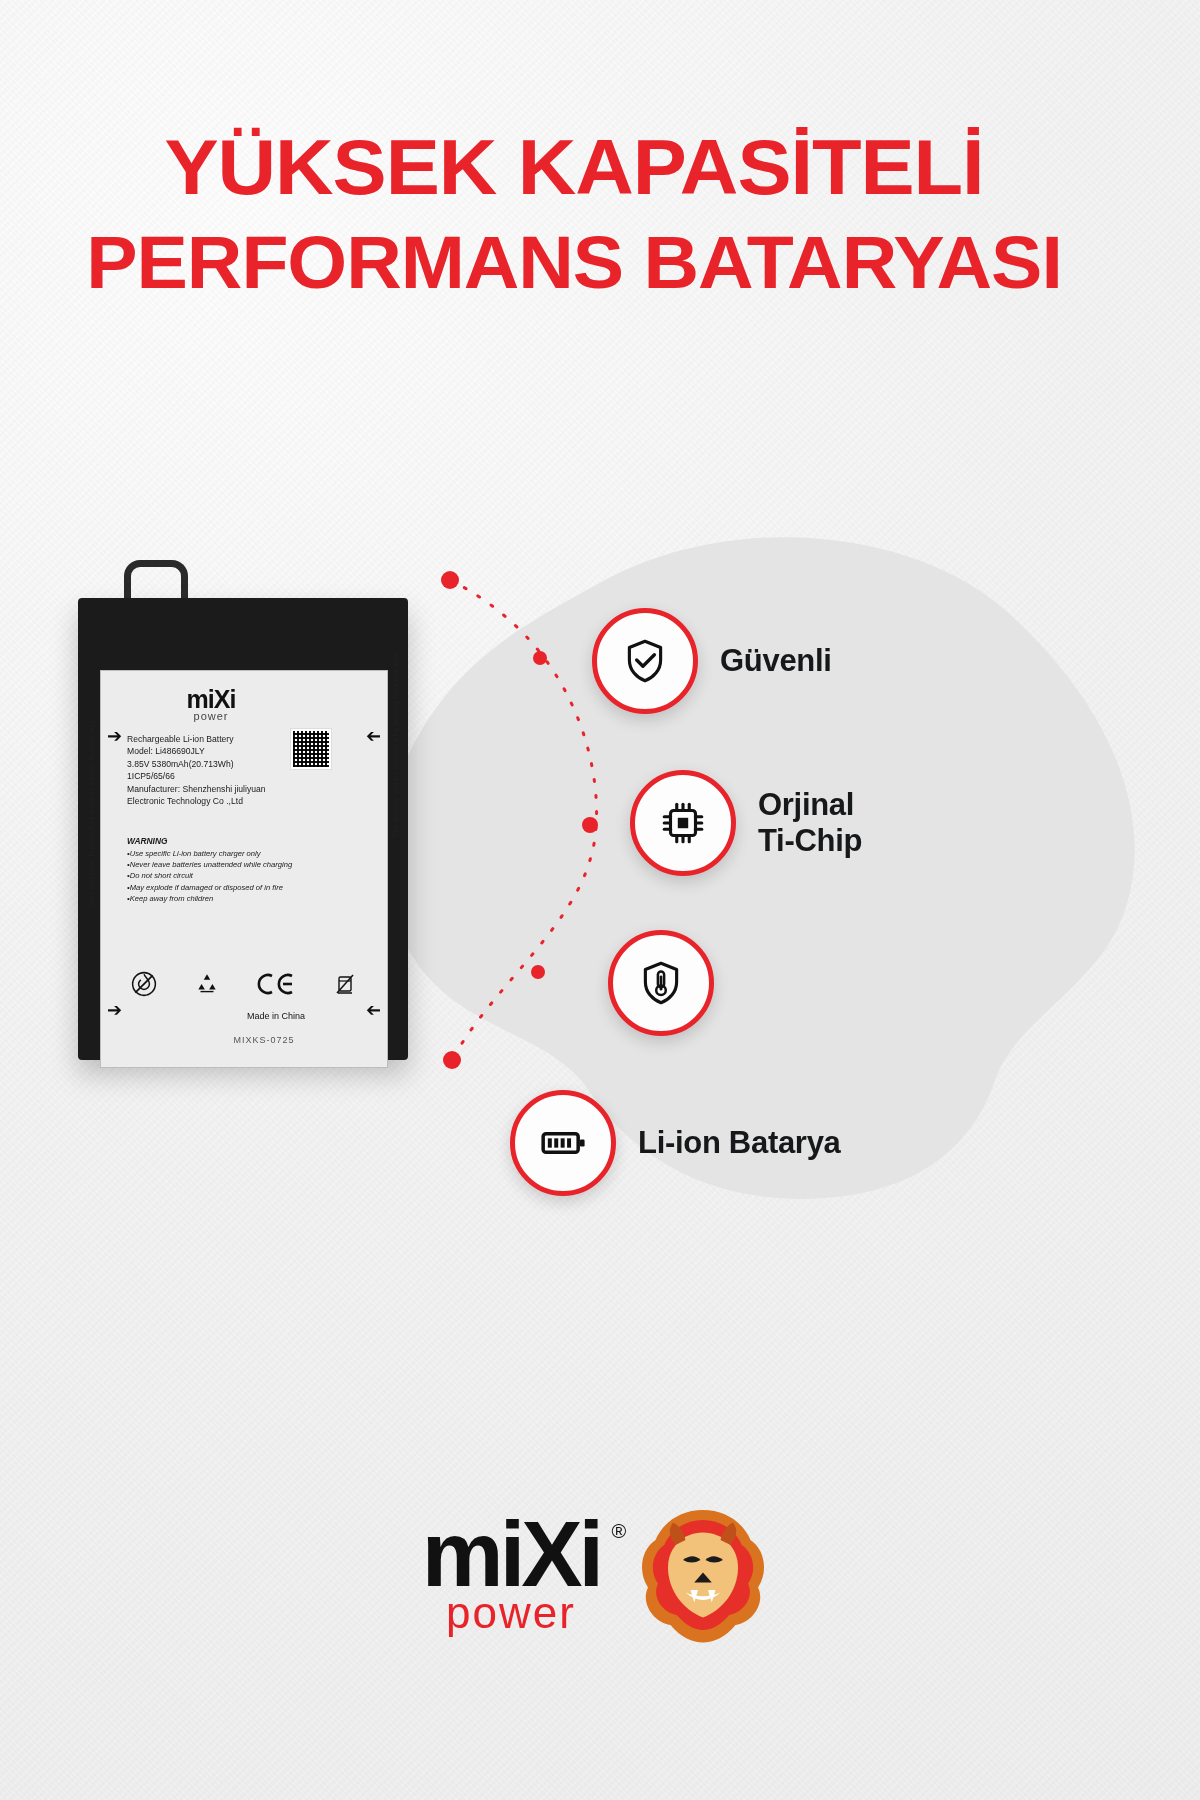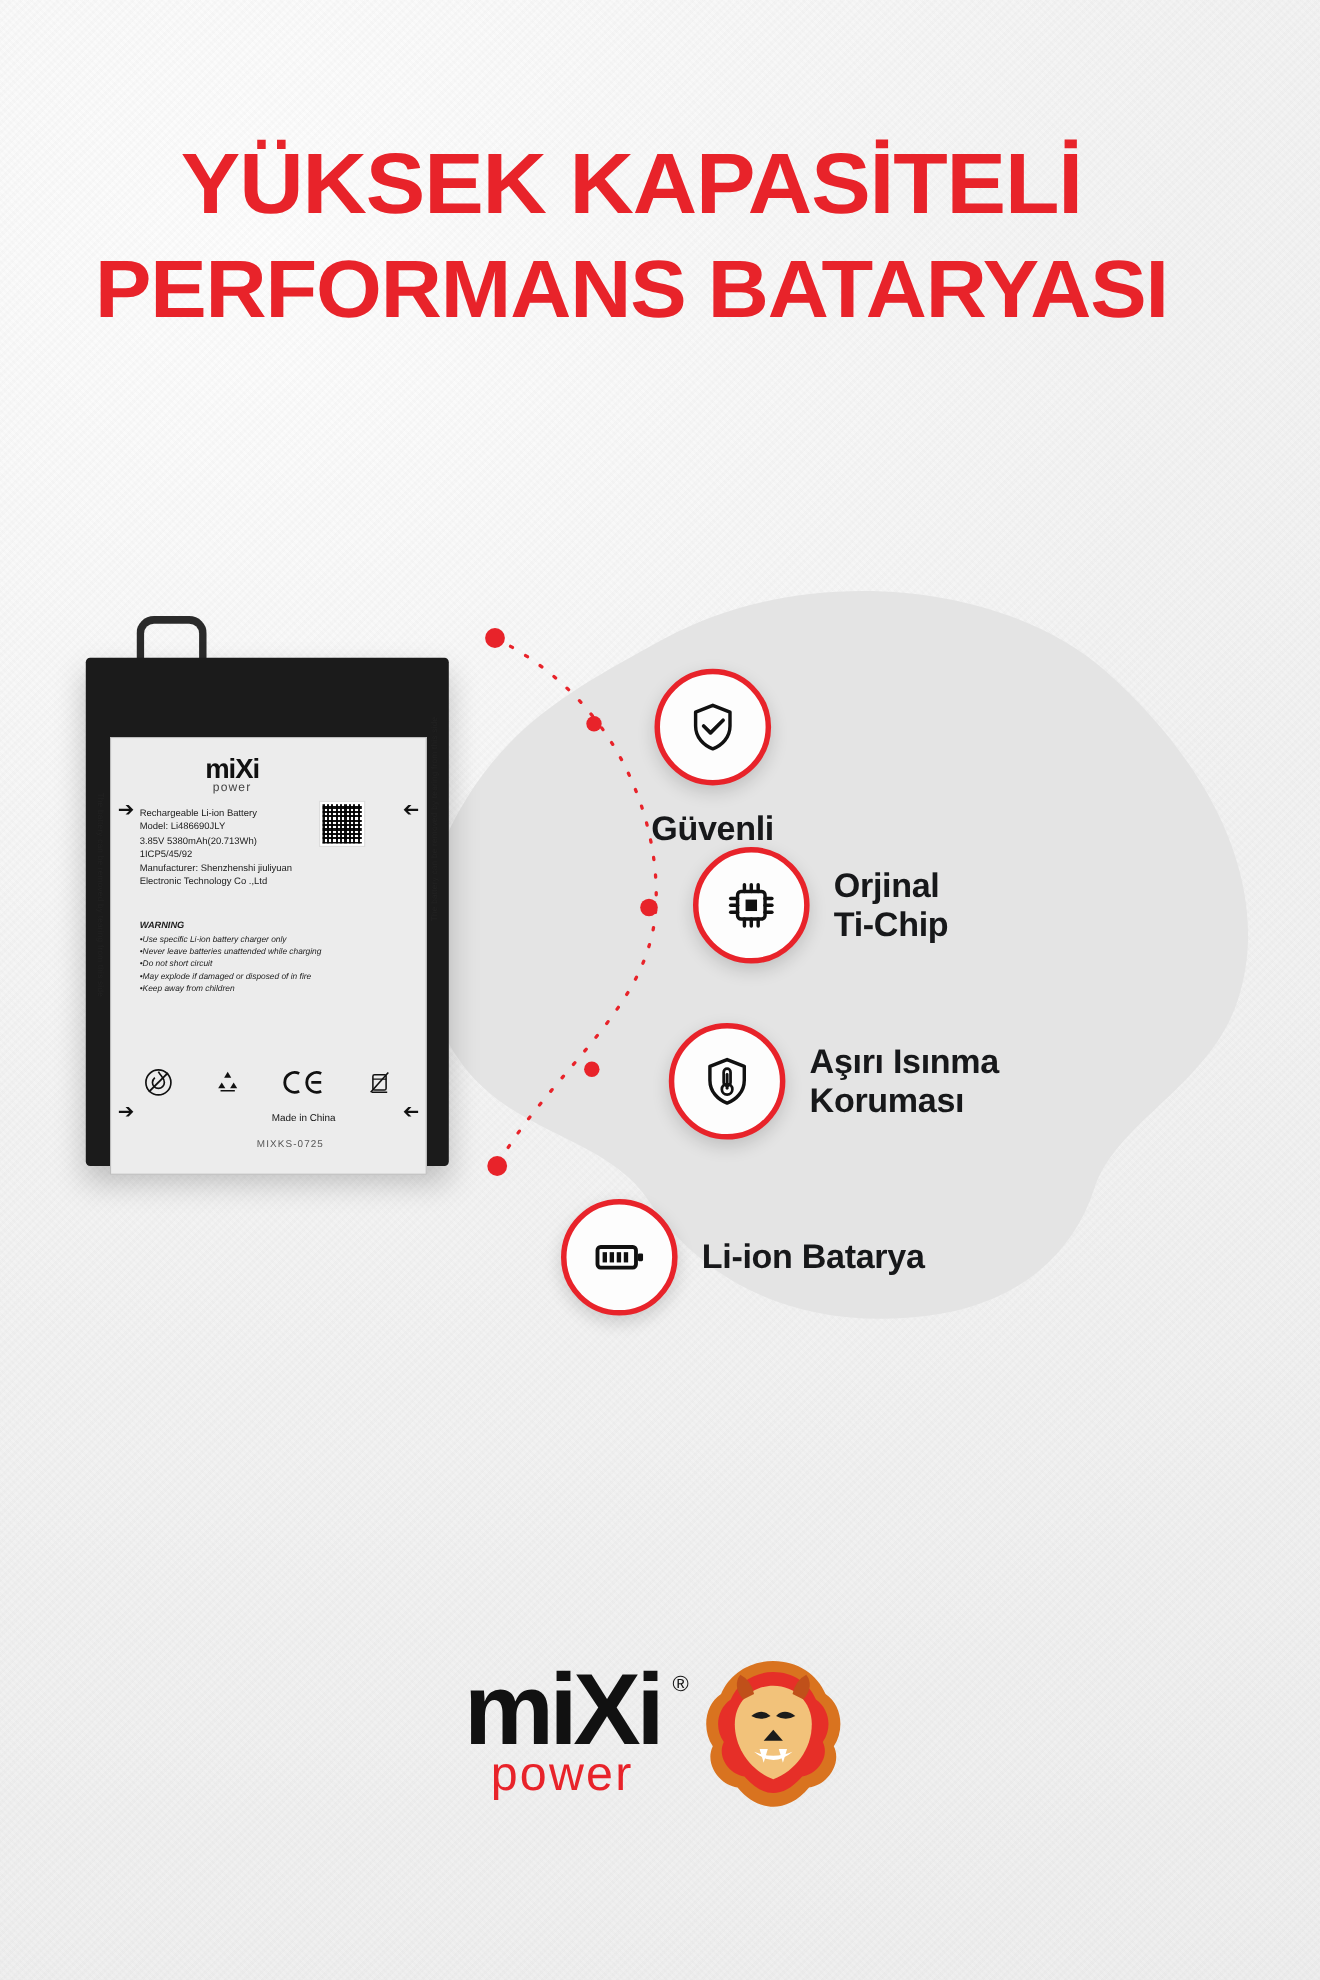--- a/index.html
+++ b/index.html
@@ -256,21 +256,21 @@
   }
   .flabel {
     font-size: 31px;
     font-weight: bold;
     color: #17181a;
     line-height: 1.15;
     letter-spacing: -.3px;
     white-space: pre-line;
   }
   .f1 { left: 10px;  top: 22px; }
-  .f2 { left: 92px;  top: 168px; flex-direction: column; }
+  .f2 { left: 92px;  top: 168px; }
   .f3 { left: 130px; top: 330px; }
   .f4 { left: 108px; top: 490px; }
   .f5 { left: 10px;  top: 650px; }
 
   
   .dots {
     position: absolute;
     left: 430px;
     top: 560px;
     width: 230px;
@@ -359,21 +359,21 @@
 
         <div class="arrow tl">➔</div>
         <div class="arrow tr">➔</div>
         <div class="arrow bl">➔</div>
         <div class="arrow br">➔</div>
 
         <div class="lbl-text">
           <div>Rechargeable Li-ion Battery</div>
           <div>Model: Li486690JLY</div>
           <div>3.85V 5380mAh(20.713Wh)</div>
-          <div>1ICP5/45/92</div>
+          <div>1ICP5/65/66</div>
           <div>Manufacturer: Shenzhenshi jiuliyuan</div>
           <div>Electronic Technology  Co .,Ltd</div>
         </div>
 
         <div class="lbl-warn">
           <div class="wt">WARNING</div>
           <div>•Use specific Li-ion battery charger only</div>
           <div>•Never leave batteries unattended while charging</div>
           <div>•Do not short circuit</div>
           <div>•May explode if damaged or disposed of in fire</div>
@@ -454,22 +454,20 @@
 
     <div class="feature f4">
       <div class="fic">
         <svg width="50" height="50" viewBox="0 0 48 48">
           <path d="M24 5l15 6v12c0 10-7 17-15 20C16 40 9 33 9 23V11z" fill="none" stroke="#111" stroke-width="3" stroke-linejoin="round"></path>
           <rect x="21" y="13" width="6" height="15" rx="3" fill="none" stroke="#111" stroke-width="2.4"></rect>
           <circle cx="24" cy="31" r="4.6" fill="none" stroke="#111" stroke-width="2.4"></circle>
           <line x1="24" y1="18" x2="24" y2="30" stroke="#111" stroke-width="2.6" stroke-linecap="round"></line>
         </svg>
       </div>
-      <div class="flabel">Aşırı Isınma
-Koruması</div>
     </div>
 
     <div class="feature f5">
       <div class="fic">
         <svg width="56" height="56" viewBox="0 0 48 48">
           <rect x="7" y="16" width="30" height="16" rx="2.5" fill="none" stroke="#111" stroke-width="3"></rect>
           <rect x="38.5" y="21" width="4" height="6" rx="1" fill="#111"></rect>
           <g fill="#111">
             <rect x="11" y="20" width="3.4" height="8"></rect>
             <rect x="16.5" y="20" width="3.4" height="8"></rect>

